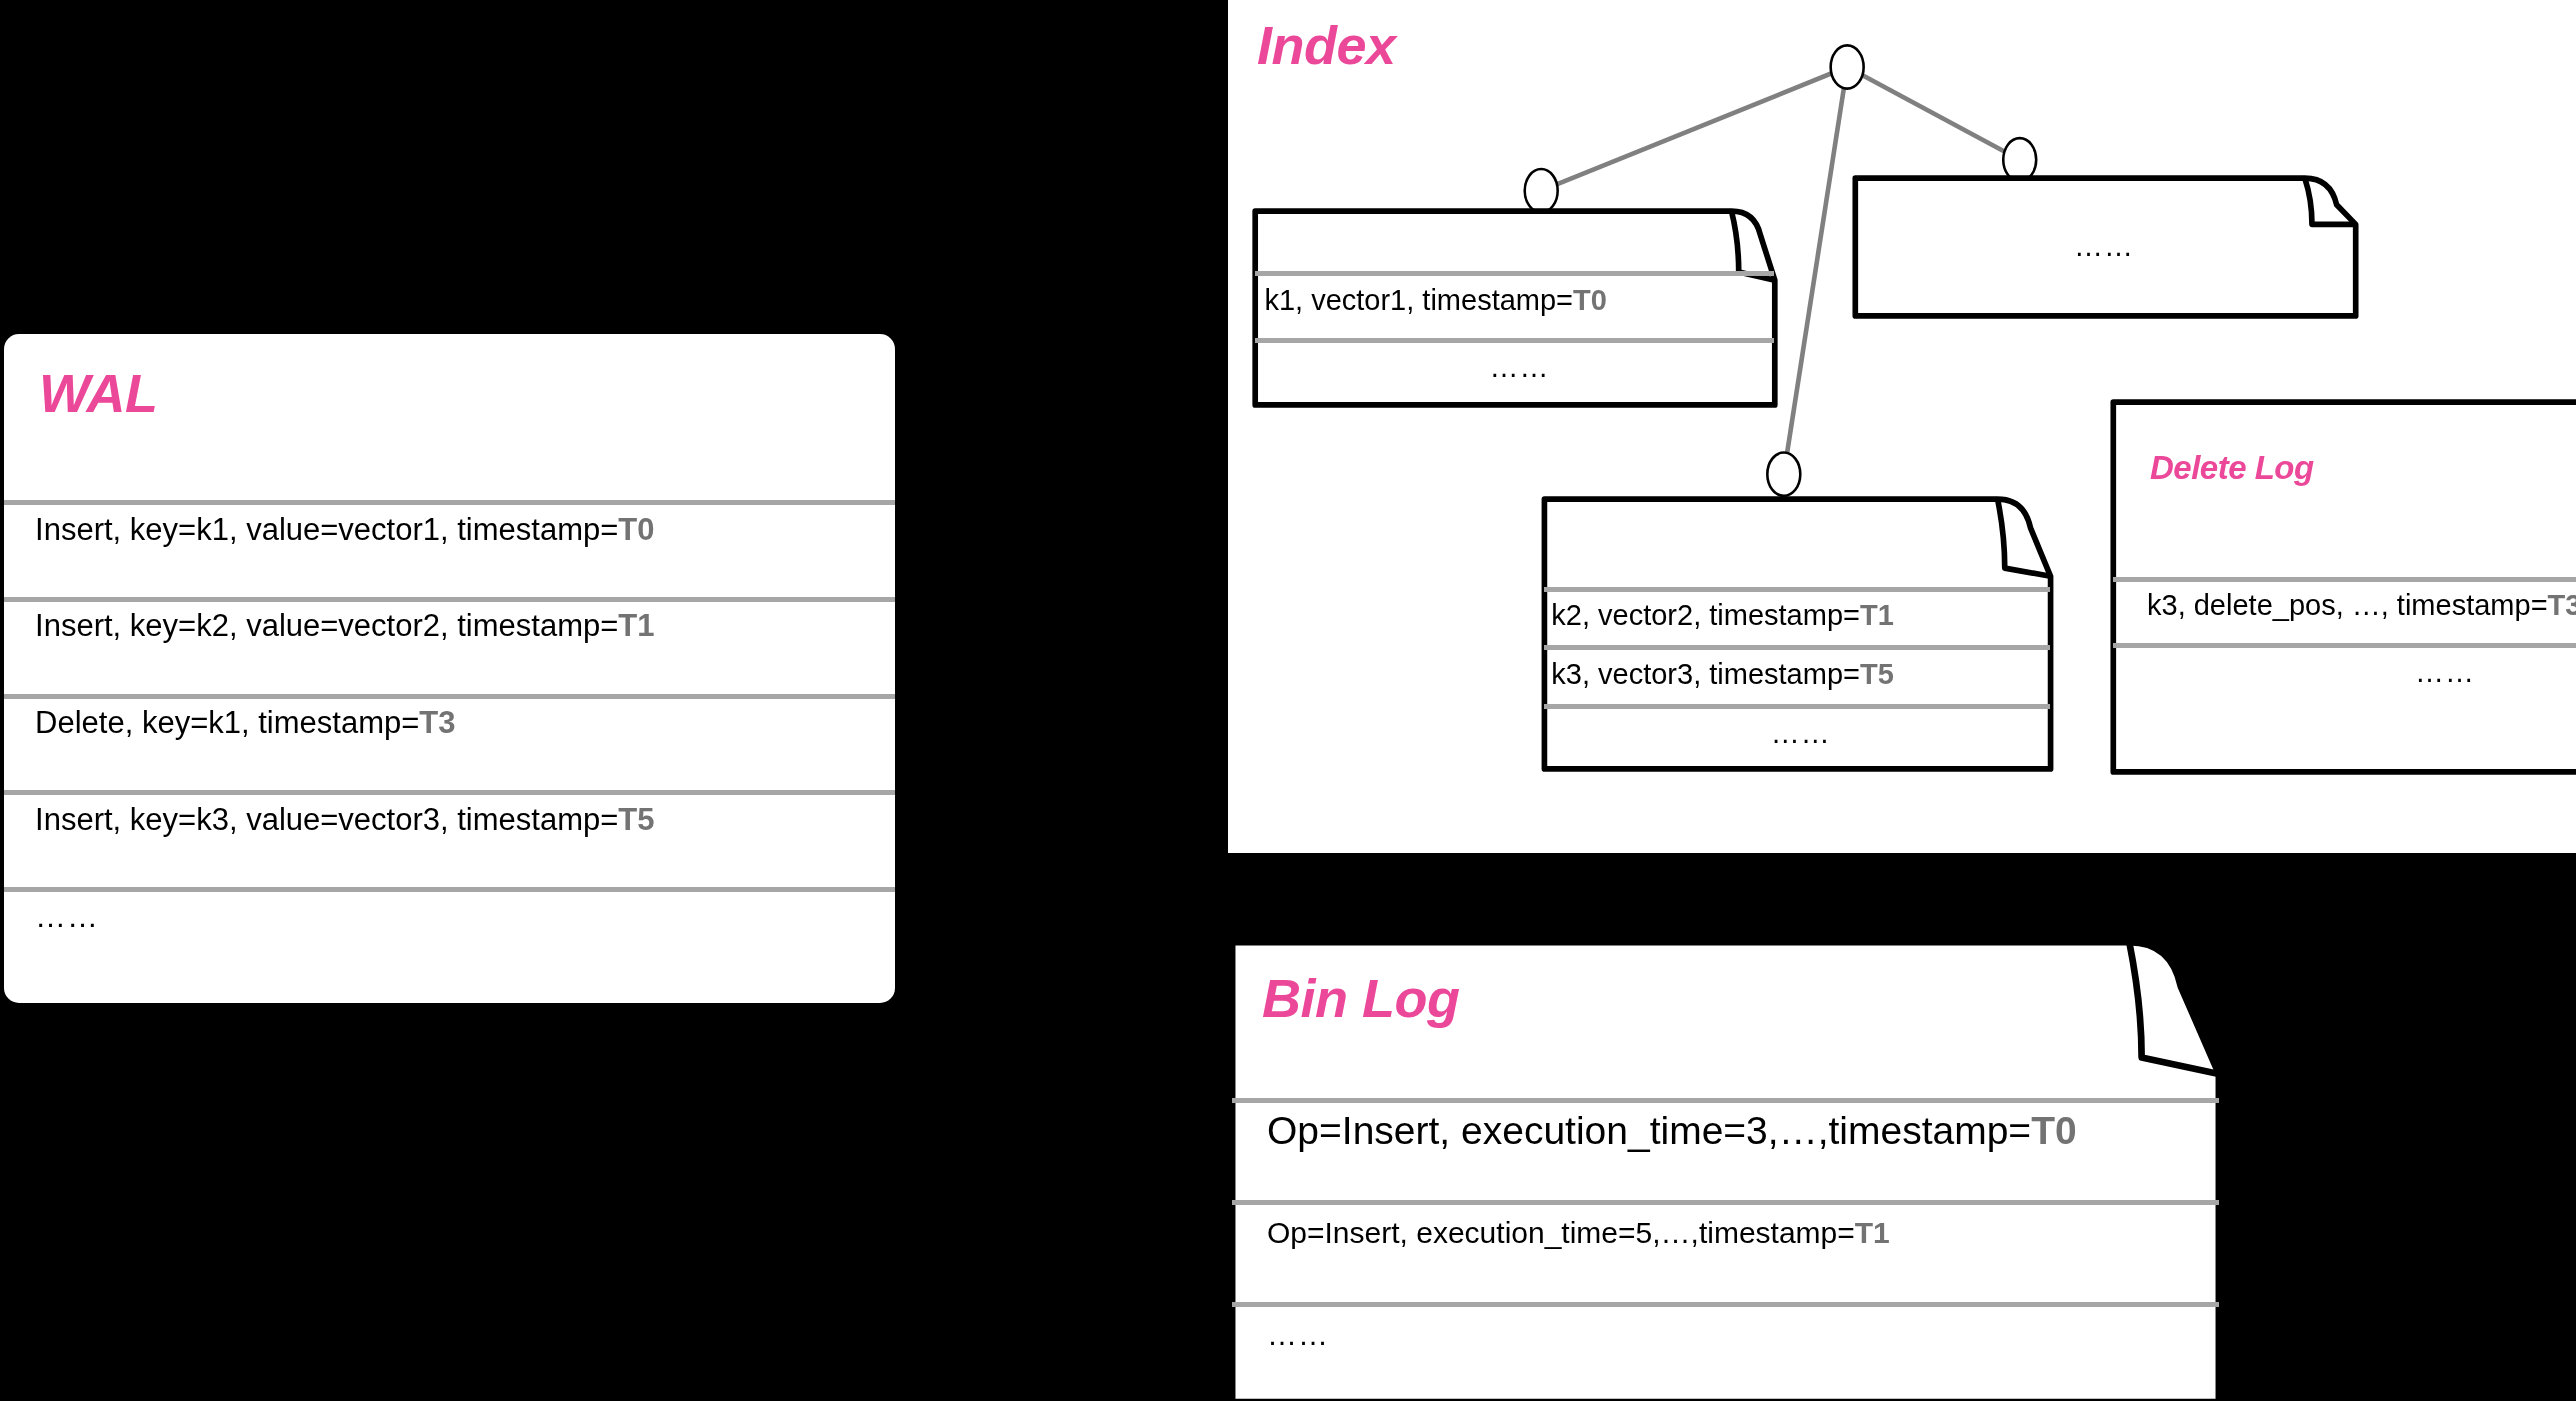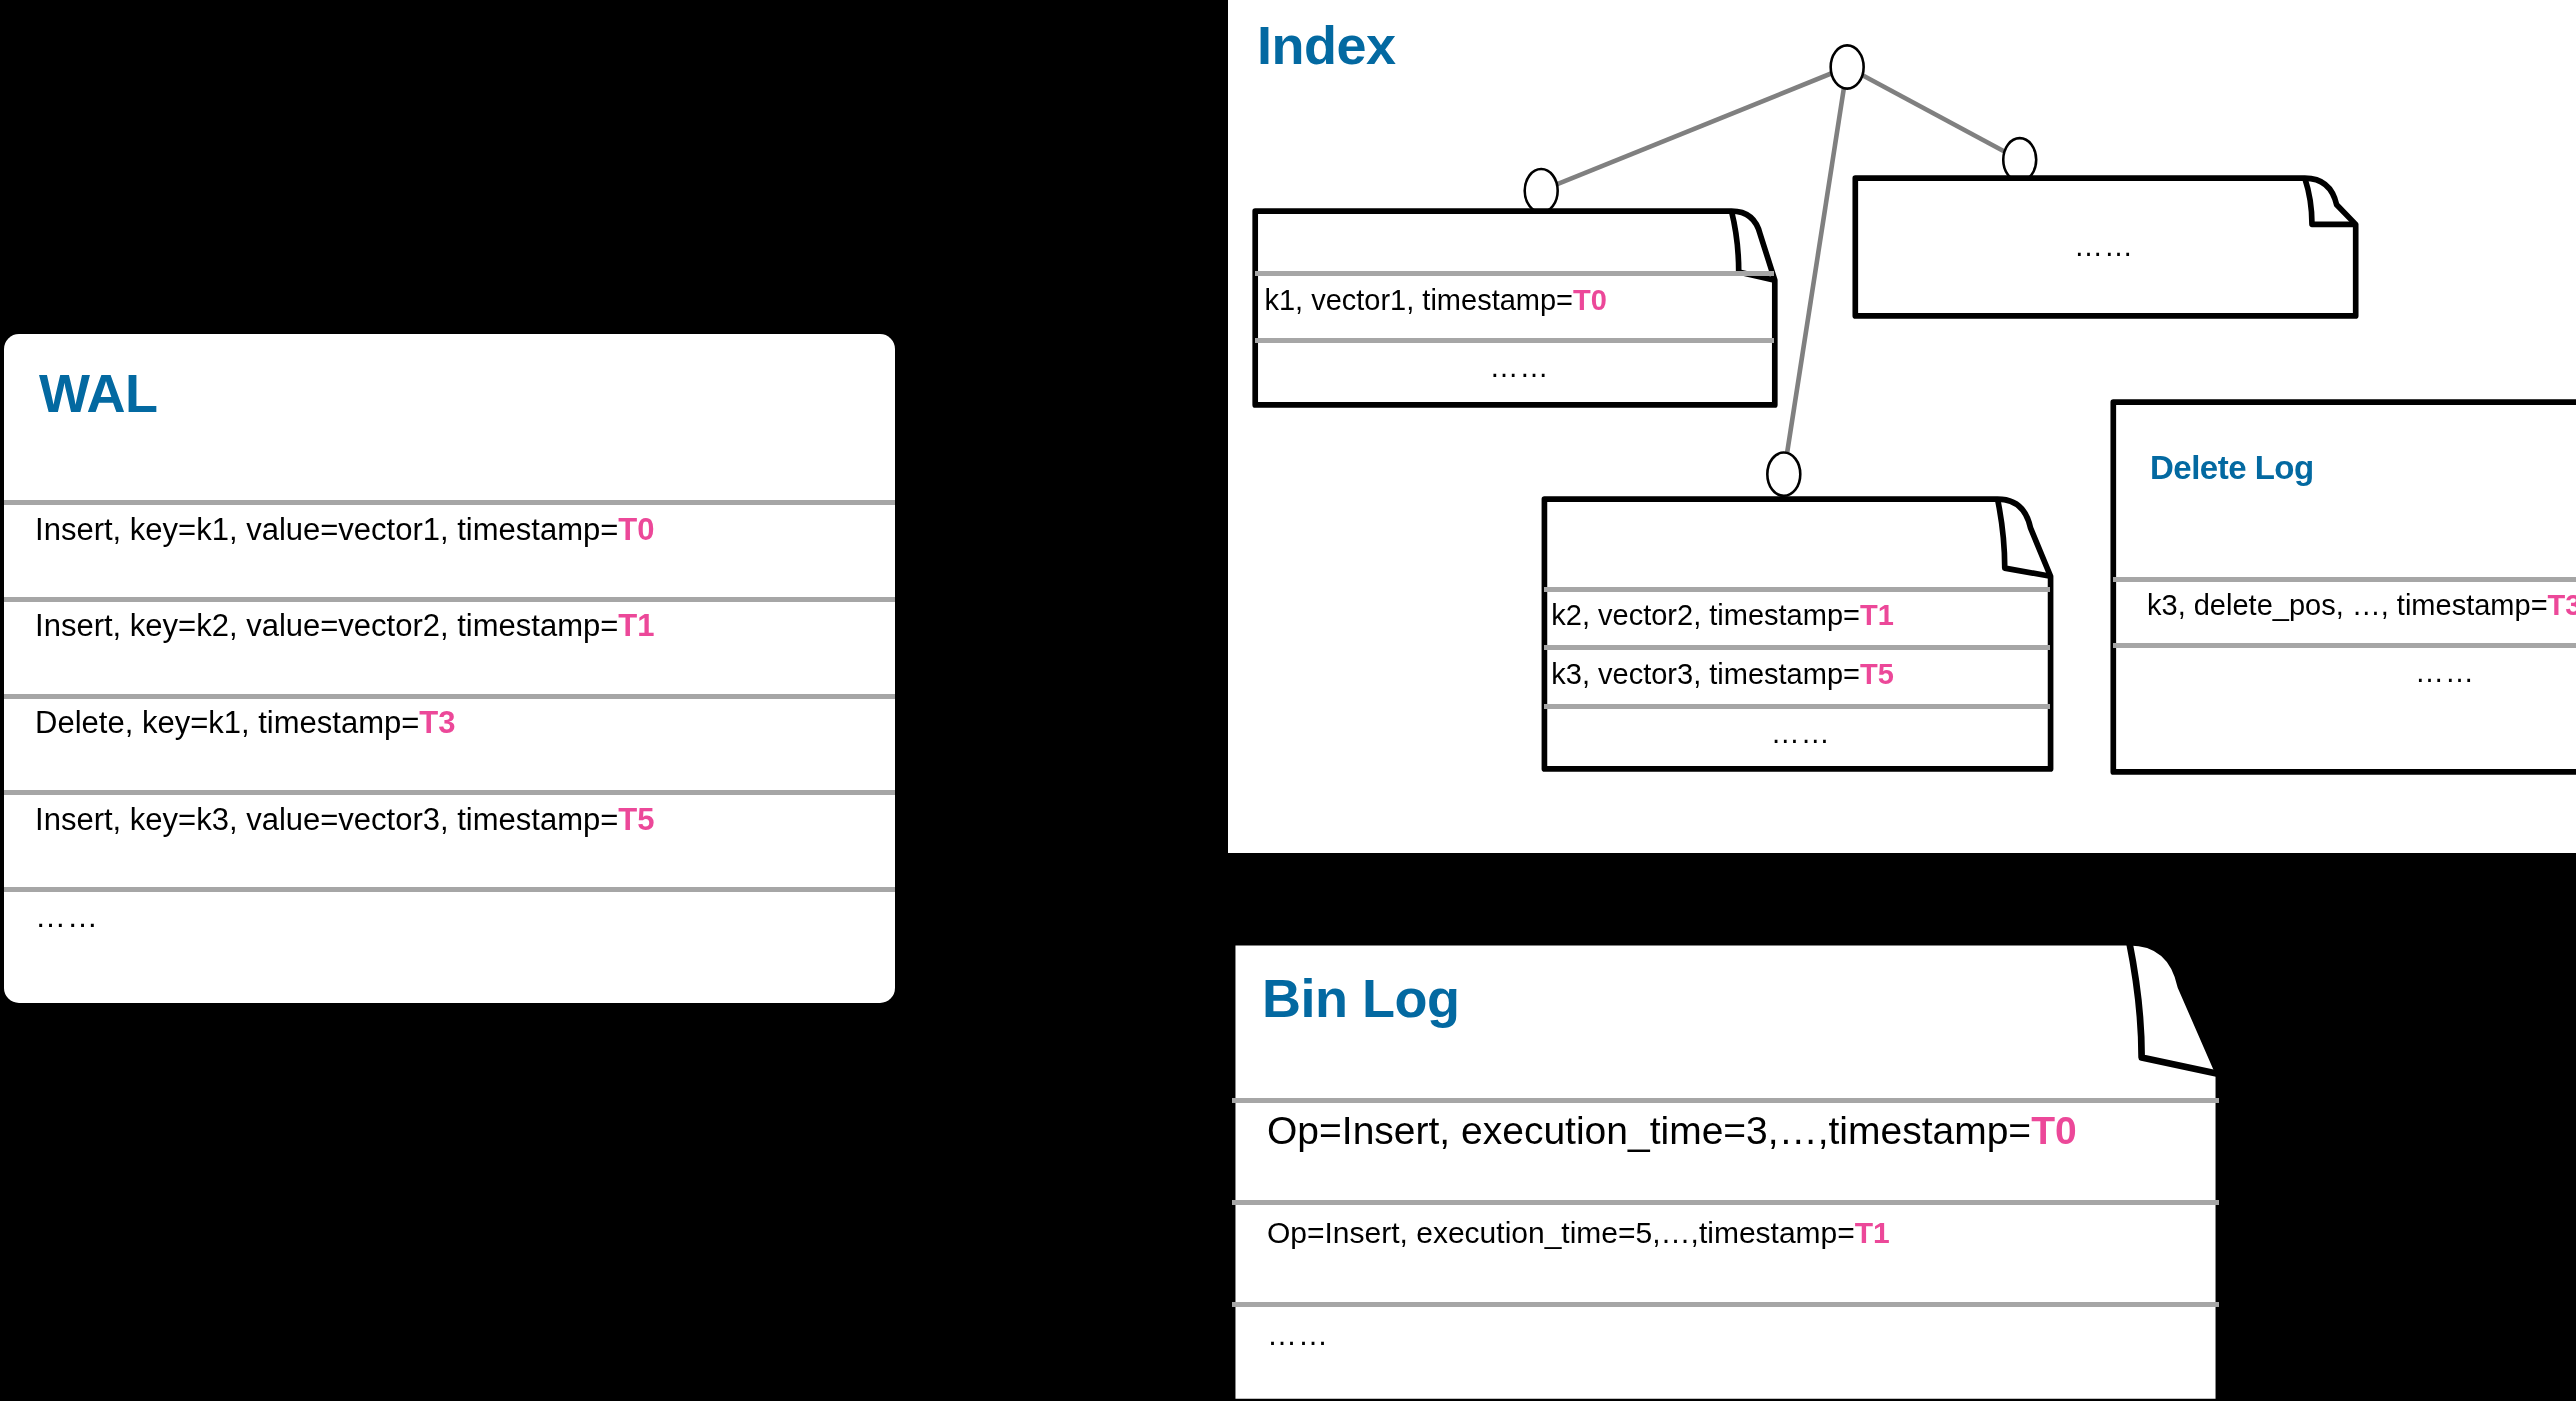--- a/index.html
+++ b/index.html
@@ -3,29 +3,29 @@
 <meta charset="utf-8">
 <style>
   html,body{margin:0;padding:0;background:#000;}
   body{width:2817px;height:1402px;position:relative;overflow:hidden;
        font-family:"Liberation Sans","DejaVu Sans",sans-serif;}
 
   
   .panel{position:absolute;background:#fff;box-sizing:border-box;}
   .wal-panel{border-radius:15px;}
 
-  .panel-title{position:absolute;font-weight:bold;color:#0369a1;line-height:1;
-               letter-spacing:-0.5px;white-space:nowrap;}
+  .panel-title{position:absolute;font-weight:bold;color:#ec4899;line-height:1;
+               letter-spacing:-0.5px;white-space:nowrap;font-style:italic;}
 
   
   .row{position:absolute;box-sizing:border-box;display:flex;align-items:center;
        color:#000;white-space:nowrap;}
   .sep{position:absolute;background:#a6a6a6;}
 
-  .ts{color:#ec4899;font-weight:bold;}
+  .ts{color:#737373;font-weight:bold;}
   .dots{letter-spacing:1px;}
 
   
   .doc{position:absolute;}
   .doc svg{position:absolute;left:0;top:0;overflow:visible;}
   .doc .row, .doc .sep{z-index:2;}
 
   
   .tree{position:absolute;left:0;top:0;width:100%;height:100%;
         pointer-events:none;overflow:visible;}

